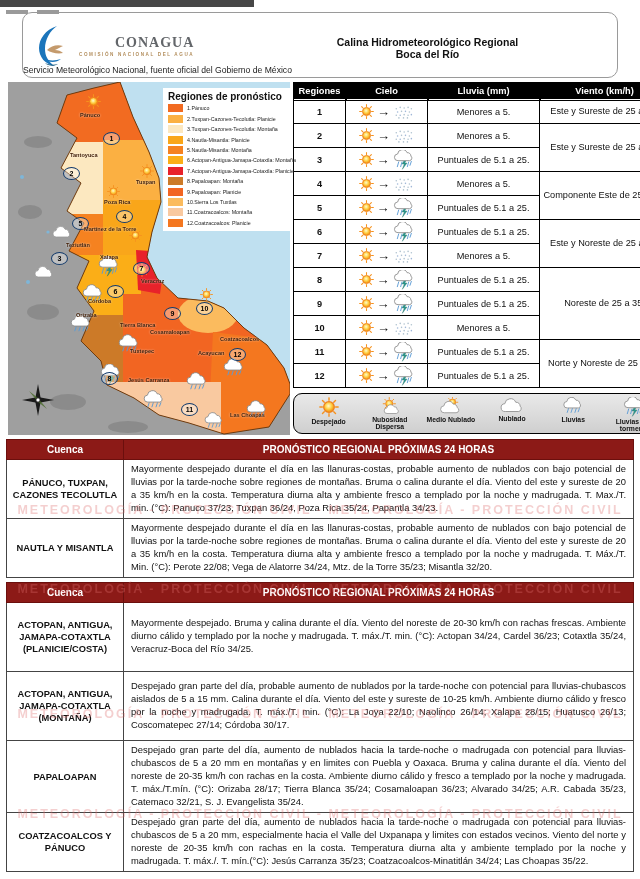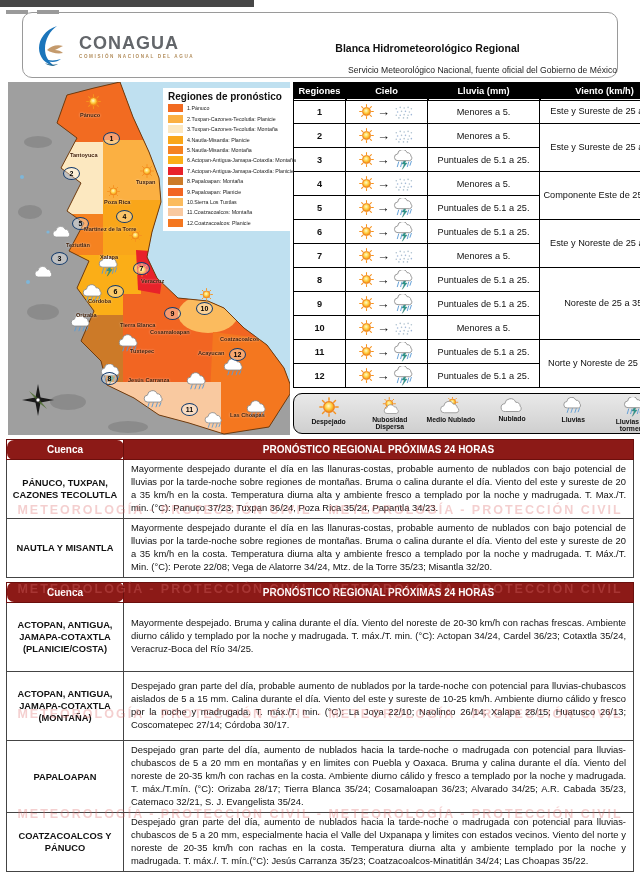--- a/index.html
+++ b/index.html
@@ -5,27 +5,27 @@
   html,body{margin:0;padding:0;background:#fff;}
   body{width:640px;height:879px;font-family:"Liberation Sans",sans-serif;color:#111;position:relative;overflow:hidden;}
   .artifact-strip{position:absolute;top:0;left:0;width:254px;height:7px;background:#474747;}
   .artifact-strip i{display:inline-block;height:4px;background:#9a9a9a;margin:1px 3px 0 6px;width:22px;}
   .page{position:absolute;top:7px;left:0;width:640px;}
 
   
   .header-box{margin:5px 22px 4px 22px;border:1.6px solid #9a9a9a;border-radius:10px;
     display:flex;align-items:center;padding:4px 10px 2px 10px;height:66px;box-sizing:border-box;position:relative;}
   .logo{display:flex;align-items:center;gap:6px;width:215px;}
-  .logo-text .brand{font-family:Liberation Sans, sans-serif;font-weight:bold;font-size:18px;color:#63666A;letter-spacing:1px;line-height:1;}
+  .logo-text .brand{font-family:Liberation Serif, serif;font-weight:bold;font-size:14px;color:#63666A;letter-spacing:1px;line-height:1;margin-left:36px;}
   .logo-text .tagline{font-size:4.6px;color:#B38E5D;letter-spacing:1.6px;margin-top:2px;font-weight:bold;}
   .header-titles{flex:1;text-align:center;}
   .header-titles .l1{font-weight:bold;font-size:10.5px;}
   .header-titles .l2{font-weight:bold;font-size:10.5px;margin-top:3px;}
   .header-titles .l3{font-weight:bold;font-size:10.5px;}
-  .header-sub{position:absolute;left:0;right:0;bottom:2px;text-align:right;font-size:8.6px;color:#222;}
+  .header-sub{position:absolute;left:0;right:0;bottom:2px;text-align:left;font-size:8.6px;color:#222;}
 
   
   .top{display:flex;margin:2px 6px 0 8px;gap:3px;}
   .map-wrap{position:relative;width:282px;height:353px;flex:0 0 282px;}
   .map-wrap svg.mapsvg{position:absolute;inset:0;}
   .map-legend{position:absolute;top:6px;right:0;width:118px;background:#fff;padding:3px 4px 4px 5px;}
   .map-legend .ml-title{font-weight:bold;font-size:10px;margin-bottom:2px;}
   .ml-row{display:flex;align-items:center;gap:4px;margin-top:2.4px;}
   .ml-sw{width:15px;height:8px;flex:0 0 15px;}
   .ml-lab{font-size:5.3px;color:#222;white-space:nowrap;}
@@ -44,21 +44,21 @@
   .windcell{font-size:9.2px;line-height:1.25;padding:0 4px;}
 
   .sky-legend{margin-top:5px;border:1.6px solid #000;border-radius:9px;background:linear-gradient(#e9e9e9,#cfcfcf);
     display:flex;justify-content:space-around;align-items:flex-start;padding:3px 4px 2px 4px;height:34px;box-sizing:content-box;}
   .sky-item{display:flex;flex-direction:column;align-items:center;width:52px;}
   .sky-item .lab{font-size:6.8px;font-weight:bold;text-align:center;line-height:1.1;margin-top:1px;}
 
   
   table.cuenca{border-collapse:collapse;width:628px;margin:4px 6px 0 6px;table-layout:fixed;}
   table.cuenca th{background:#8C1A17;color:#fff;font-size:10px;font-weight:bold;padding:4px 2px;border:1.4px solid #6b0f0d;}
-  table.cuenca th.c1{width:112px;border-radius:7px;}
+  table.cuenca th.c1{width:112px;}
   table.cuenca td{border:1.4px solid #444;vertical-align:middle;background:#fff;}
   td.cuenca-name{font-weight:bold;font-size:9.3px;text-align:center;padding:16px 3px;line-height:1.3;}
   td.pron-text{font-size:9.4px;text-align:justify;padding:3px 7px;line-height:1.38;}
   .wm{position:absolute;left:0;width:640px;text-align:center;color:rgba(221,110,110,.33);
     font-weight:bold;font-size:12.5px;letter-spacing:2px;pointer-events:none;white-space:nowrap;}
 </style>
 </head>
 <body>
 
 <svg width="0" height="0" style="position:absolute" aria-hidden="true">
@@ -146,21 +146,22 @@
         <path d="M14 26c4-4 10-6 16-4-3 1-5 3-8 4 3 0 6 1 8 3-5 1-12 0-16-3z" fill="#C49A6C"></path>
         <path d="M10 34c5 3 12 3 18 1-5 4-13 4-18-1z" fill="#1B75BB"></path>
         <path d="M12 39c4 2 9 2 13 1-4 3-10 2-13-1z" fill="#14597F"></path>
       </svg>
       <div class="logo-text">
         <div class="brand">CONAGUA</div>
         <div class="tagline">COMISIÓN NACIONAL DEL AGUA</div>
       </div>
     </div>
     <div class="header-titles">
-      <div class="l2">Blanca Hidrometeorológico Regional</div>
+      <div class="l2">Calina Hidrometeorológico Regional</div>
+      <div class="l3">Boca del Río</div>
     </div>
     <div class="header-sub">Servicio Meteorológico Nacional, fuente oficial del Gobierno de México</div>
   </div>
 
   <div class="top">
 
     <div class="map-wrap">
       <svg class="mapsvg" width="282" height="353" viewBox="0 0 282 353">
         <defs>
           <clipPath id="stateClip">

